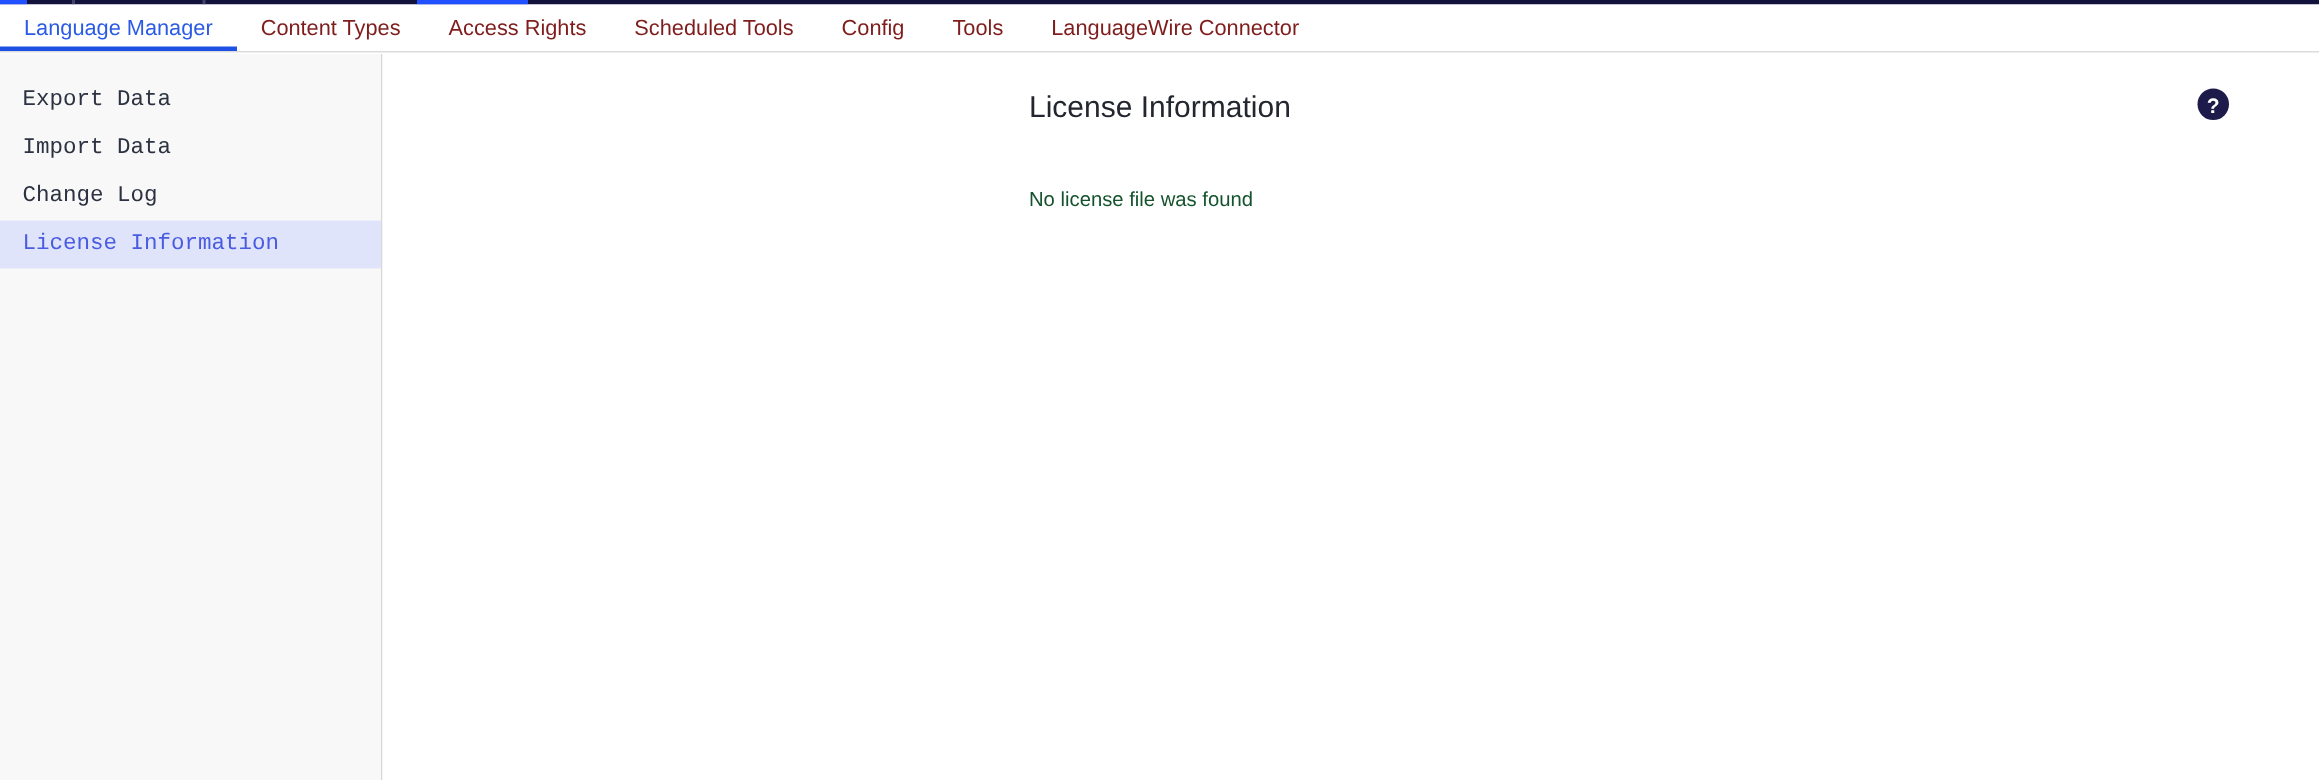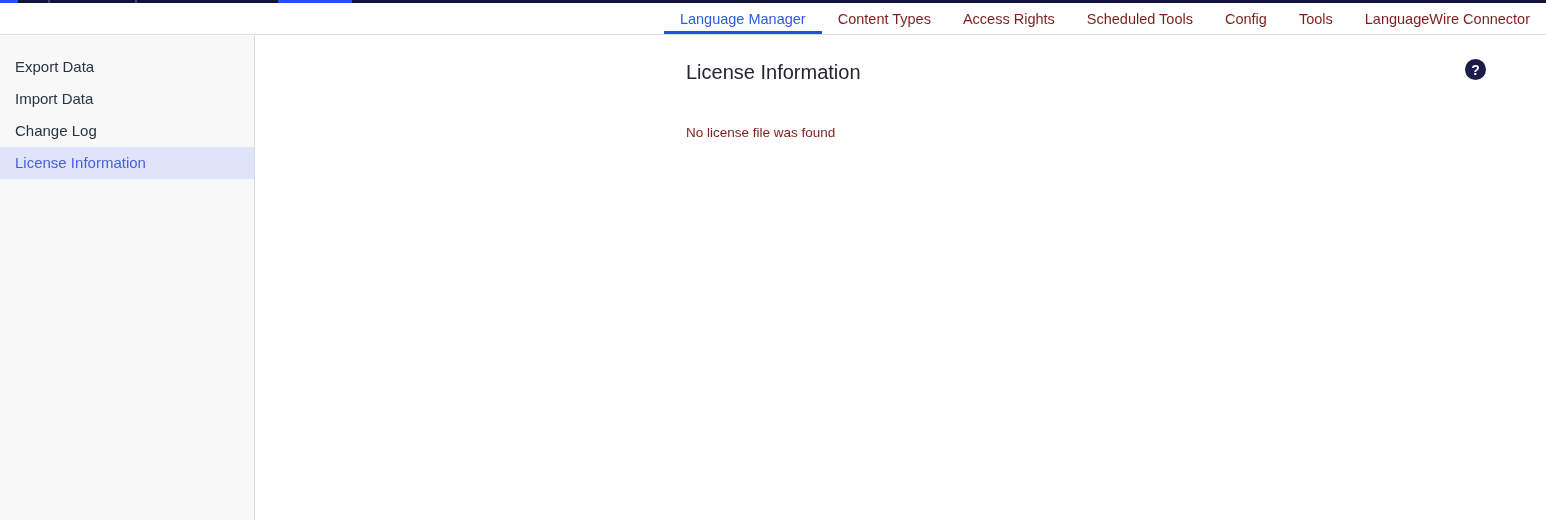--- a/index.html
+++ b/index.html
@@ -11,44 +11,44 @@
   
   .browser-strip { position:absolute; top:0; left:0; width:100%; height:3px; background:#13123c; }
   .strip-seg { position:absolute; top:0; height:3px; }
   .strip-blue-1 { left:0; width:18px; background:#2050ff; }
   .strip-div-1 { left:48px; width:2px; background:#41416a; }
   .strip-div-2 { left:135px; width:2px; background:#41416a; }
   .strip-blue-2 { left:278px; width:74px; background:#2050ff; }
 
   
   .tabbar { position:absolute; top:3px; left:0; width:100%; height:32px;
-            background:#ffffff; border-bottom:1px solid #dcdcde; display:flex; align-items:stretch;justify-content:flex-end; }
+            background:#ffffff; border-bottom:1px solid #dcdcde; display:flex; align-items:stretch; }
   .tab { position:relative; display:flex; align-items:center; padding:0 16px;
          font-size:14.5px; color:#7f1d1d; cursor:pointer; white-space:nowrap; }
   .tab.active { color:#2b5be5; }
   .tab.active::after { content:""; position:absolute; left:0; right:0; bottom:0; height:3px; background:#1d50e5; }
 
   
   .body { position:absolute; top:36px; left:0; width:100%; height:484px; display:flex; }
 
   .sidebar { width:255px; height:100%; background:#f8f8f9; border-right:1px solid #d8d8d9;
-             padding-top:15px; flex:none; }
+             padding-top:15px; flex:none;font-family:Liberation Mono, monospace; }
   .side-item { height:32px; line-height:32px; padding-left:15px; font-size:15px;
                color:#2b3240; cursor:pointer; white-space:nowrap; }
   .side-item.selected { background:#e0e4fb; color:#4a5ce0; }
 
   .main { position:relative; flex:1; background:#ffffff; }
   .page-title { position:absolute; left:431px; top:25px; font-size:20px; font-weight:400;
                 color:#23262e; white-space:nowrap; }
   .help-icon { position:absolute; right:60px; top:23px; width:21px; height:21px;
                border-radius:50%; background:#1c1b49; color:#ffffff; font-size:14px;
                font-weight:bold; display:flex; align-items:center; justify-content:center;
                cursor:pointer; user-select:none; }
   .status-message { position:absolute; left:431px; top:89px; font-size:13.5px;
-                    color:#7f1d1d; white-space:nowrap; }
+                    color:#14532d; white-space:nowrap; }
 </style>
 </head>
 <body>
 
 <div class="screen">
 
   <div class="browser-strip">
     <div class="strip-seg strip-blue-1"></div>
     <div class="strip-seg strip-div-1"></div>
     <div class="strip-seg strip-div-2"></div>

